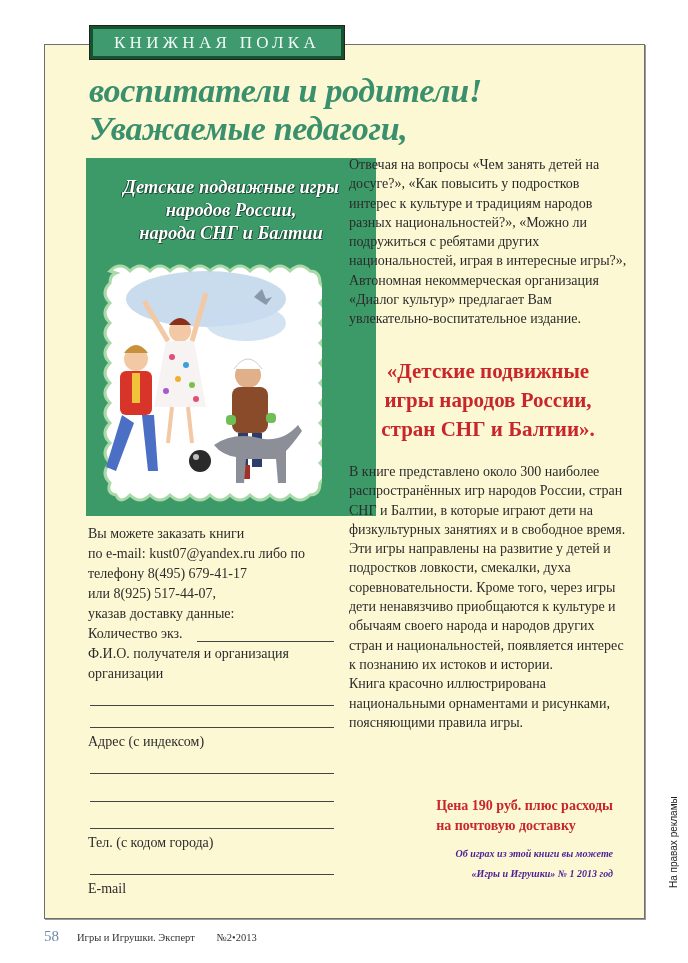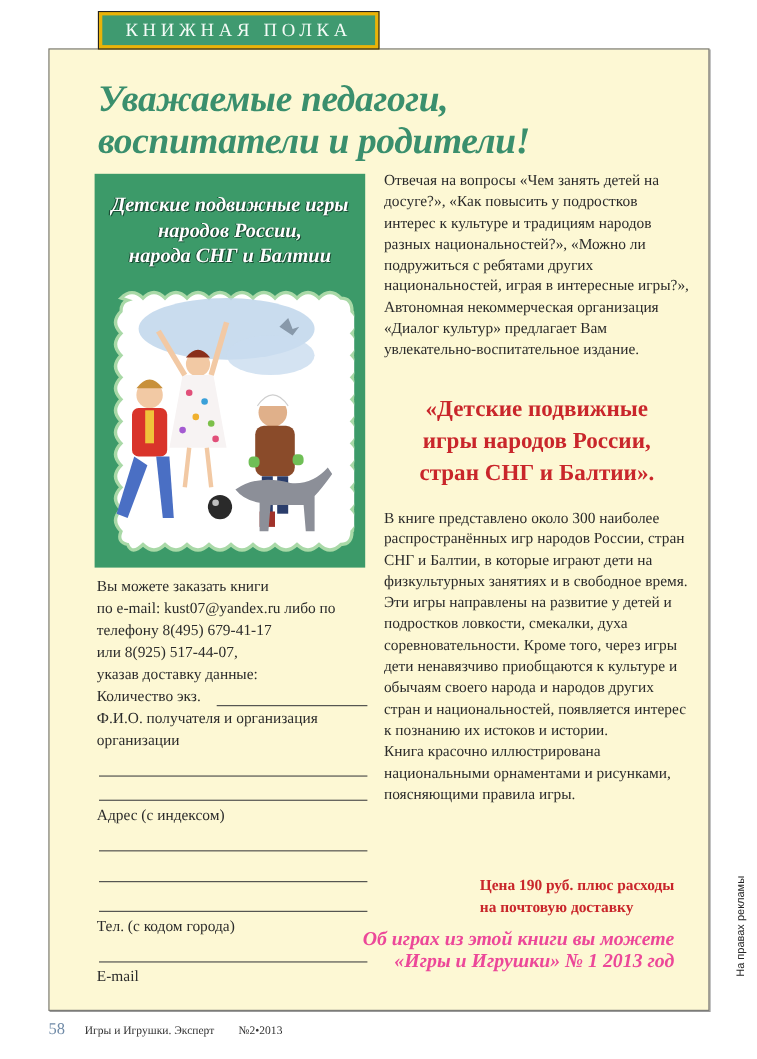--- a/index.html
+++ b/index.html
@@ -5,39 +5,39 @@
   * { box-sizing: border-box; margin: 0; padding: 0; }
   html, body { width: 688px; height: 963px; background: #ffffff; overflow: hidden; }
   body { position: relative; font-family: "Liberation Serif", "DejaVu Serif", serif; color: #2b2b2b; }
 
   .panel {
     position: absolute; left: 44px; top: 44px; width: 601px; height: 875px;
     background: #fdf8d4; border: 1px solid #6f6f6f;
     box-shadow: 1px 1px 0 #9a9a9a;
   }
   .section-tag {
-    position: absolute; left: 89px; top: 10px; width: 256px; height: 35px;
-    background: #eab308; border: 1px solid #222; padding: 3px;
+    position: absolute; left: 89px; top: 25px; width: 256px; height: 35px;
+    background: #14532d; border: 1px solid #222; padding: 3px;
     z-index: 3;
   }
   .section-tag-inner {
     width: 100%; height: 100%; background: #3f9a70;
     color: #f3fbf6; font-size: 17px; letter-spacing: 4.3px;
     display: flex; align-items: center; justify-content: center;
   }
 
   .headline {
     position: absolute; left: 89px; top: 72px; width: 520px;
     color: #3a8f6d; font-style: italic; font-weight: bold;
     font-size: 34px; line-height: 38px; letter-spacing: -0.3px;
   }
 
   
   .cover {
-    position: absolute; left: 86px; top: 158px; width: 246px; height: 358px;
+    position: absolute; left: 86px; top: 158px; width: 290px; height: 358px;
     background: #3c9a69; overflow: hidden;
   }
   .cover-title {
     position: absolute; left: 0; right: 0; top: 18px; text-align: center;
     color: #ffffff; font-style: italic; font-weight: bold; font-size: 18.5px; line-height: 23px;
     text-shadow: 1px 1px 0 #1b4f36, -1px 0 0 #1b4f36;
   }
   .cover-art {
     position: absolute; left: 10px; top: 103px; width: 226px; height: 248px;
   }
@@ -52,21 +52,21 @@
     color: #c9262b; font-weight: bold; font-size: 21px; line-height: 29px;
   }
   .body-text { top: 462px; }
 
   .price {
     position: absolute; right: 75px; top: 796px; text-align: left;
     color: #c9262b; font-weight: bold; font-size: 14px; line-height: 19.5px;
   }
   .more-info {
     position: absolute; right: 75px; top: 844px; text-align: right;
-    color: #ec4899; font-weight: bold; font-style: italic; font-size: 18px; line-height: 19.5px;
+    color: #4c1d95; font-weight: bold; font-style: italic; font-size: 10px; line-height: 19.5px;
   }
 
   
   .order {
     position: absolute; left: 88px; top: 524px; width: 246px;
     font-size: 14px; line-height: 20px; color: #2b2b2b;
   }
   .order .line-text { height: 20px; white-space: nowrap; }
   .qty-row { display: flex; align-items: flex-end; height: 20px; }
   .qty-row .fill-line { flex: 1; margin-left: 14px; border-bottom: 1px solid #444; height: 14px; margin-bottom: 2px; }
@@ -89,22 +89,22 @@
 </head>
 <body>
 
 <div class="panel"></div>
 
 <div class="section-tag">
   <div class="section-tag-inner">КНИЖНАЯ ПОЛКА</div>
 </div>
 
 <div class="headline">
+  <div>воспитатели и родители!</div>
   <div>Уважаемые педагоги,</div>
-  <div>воспитатели и родители!</div>
 </div>
 
 <div class="cover">
   <div class="cover-title">
     <div>Детские подвижные игры</div>
     <div>народов России,</div>
     <div>народа СНГ и Балтии</div>
   </div>
   <svg class="cover-art" viewBox="0 0 226 248">
 

